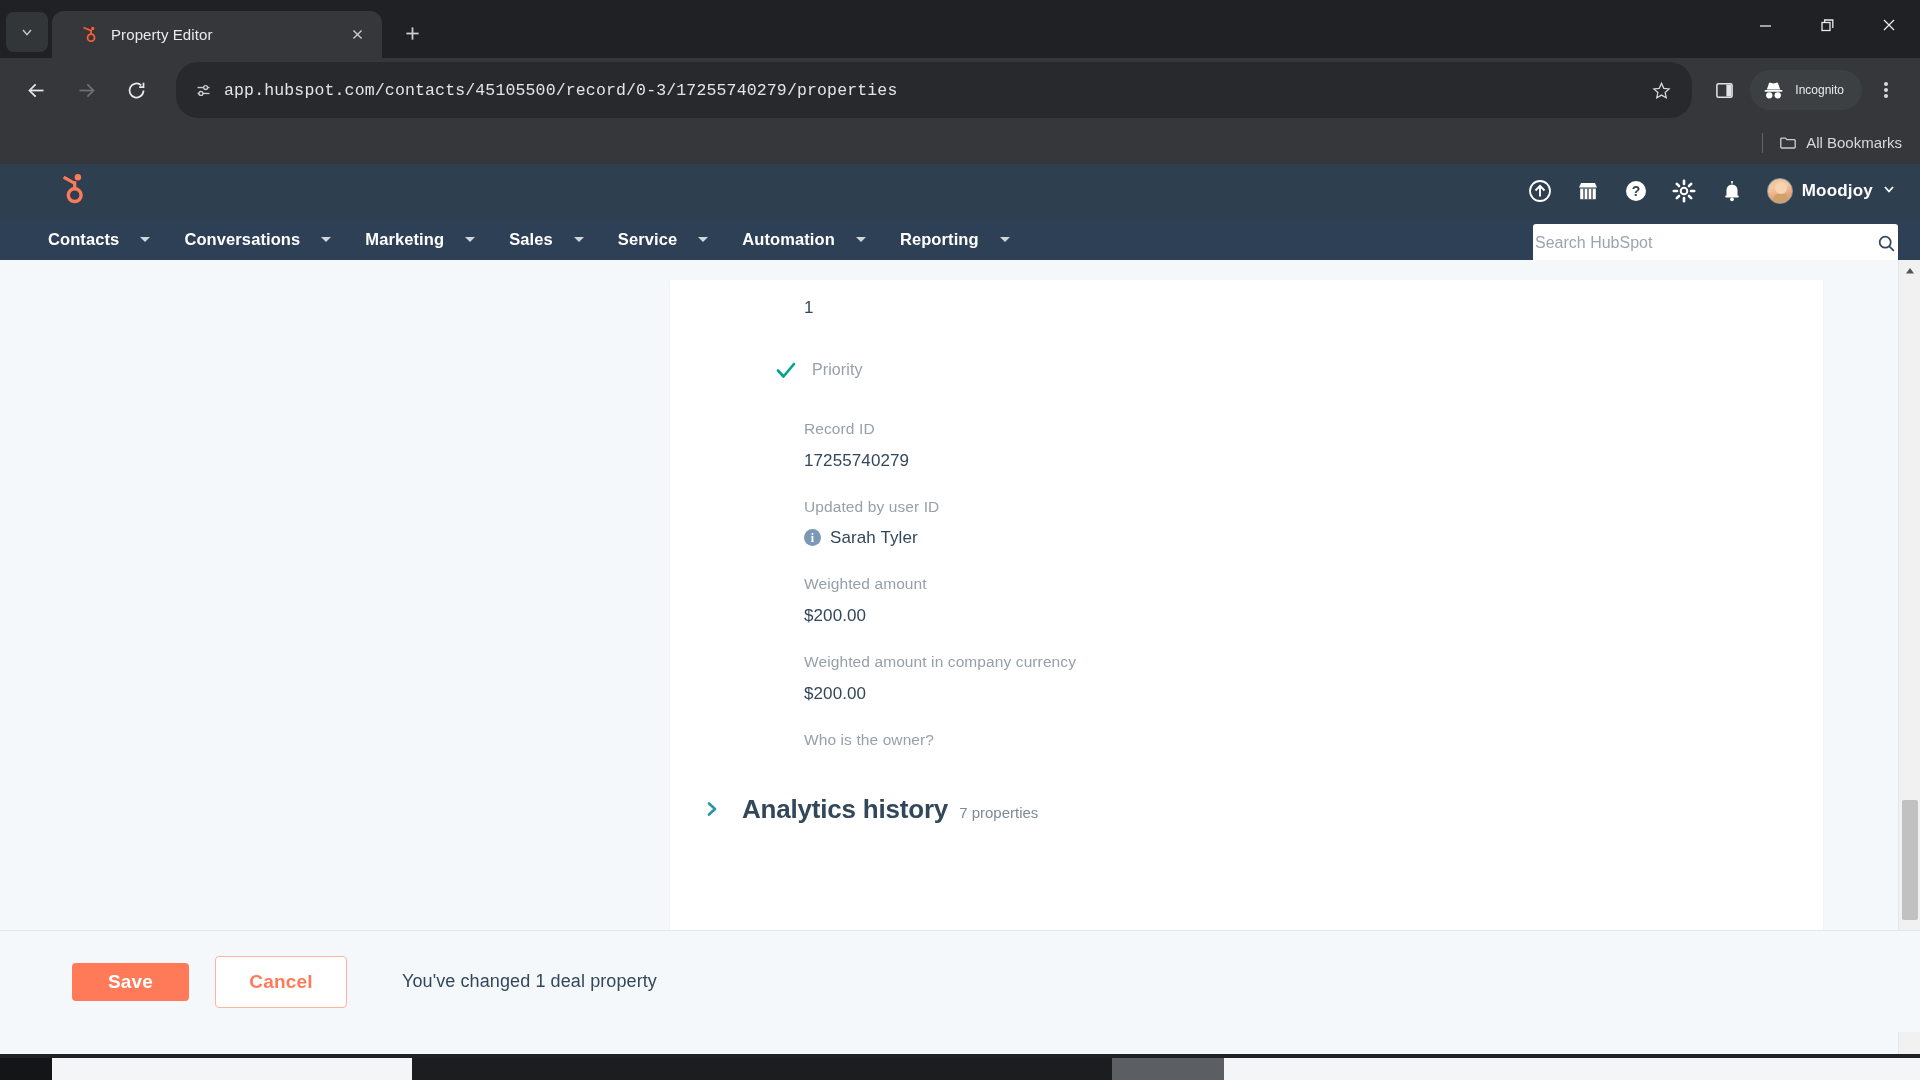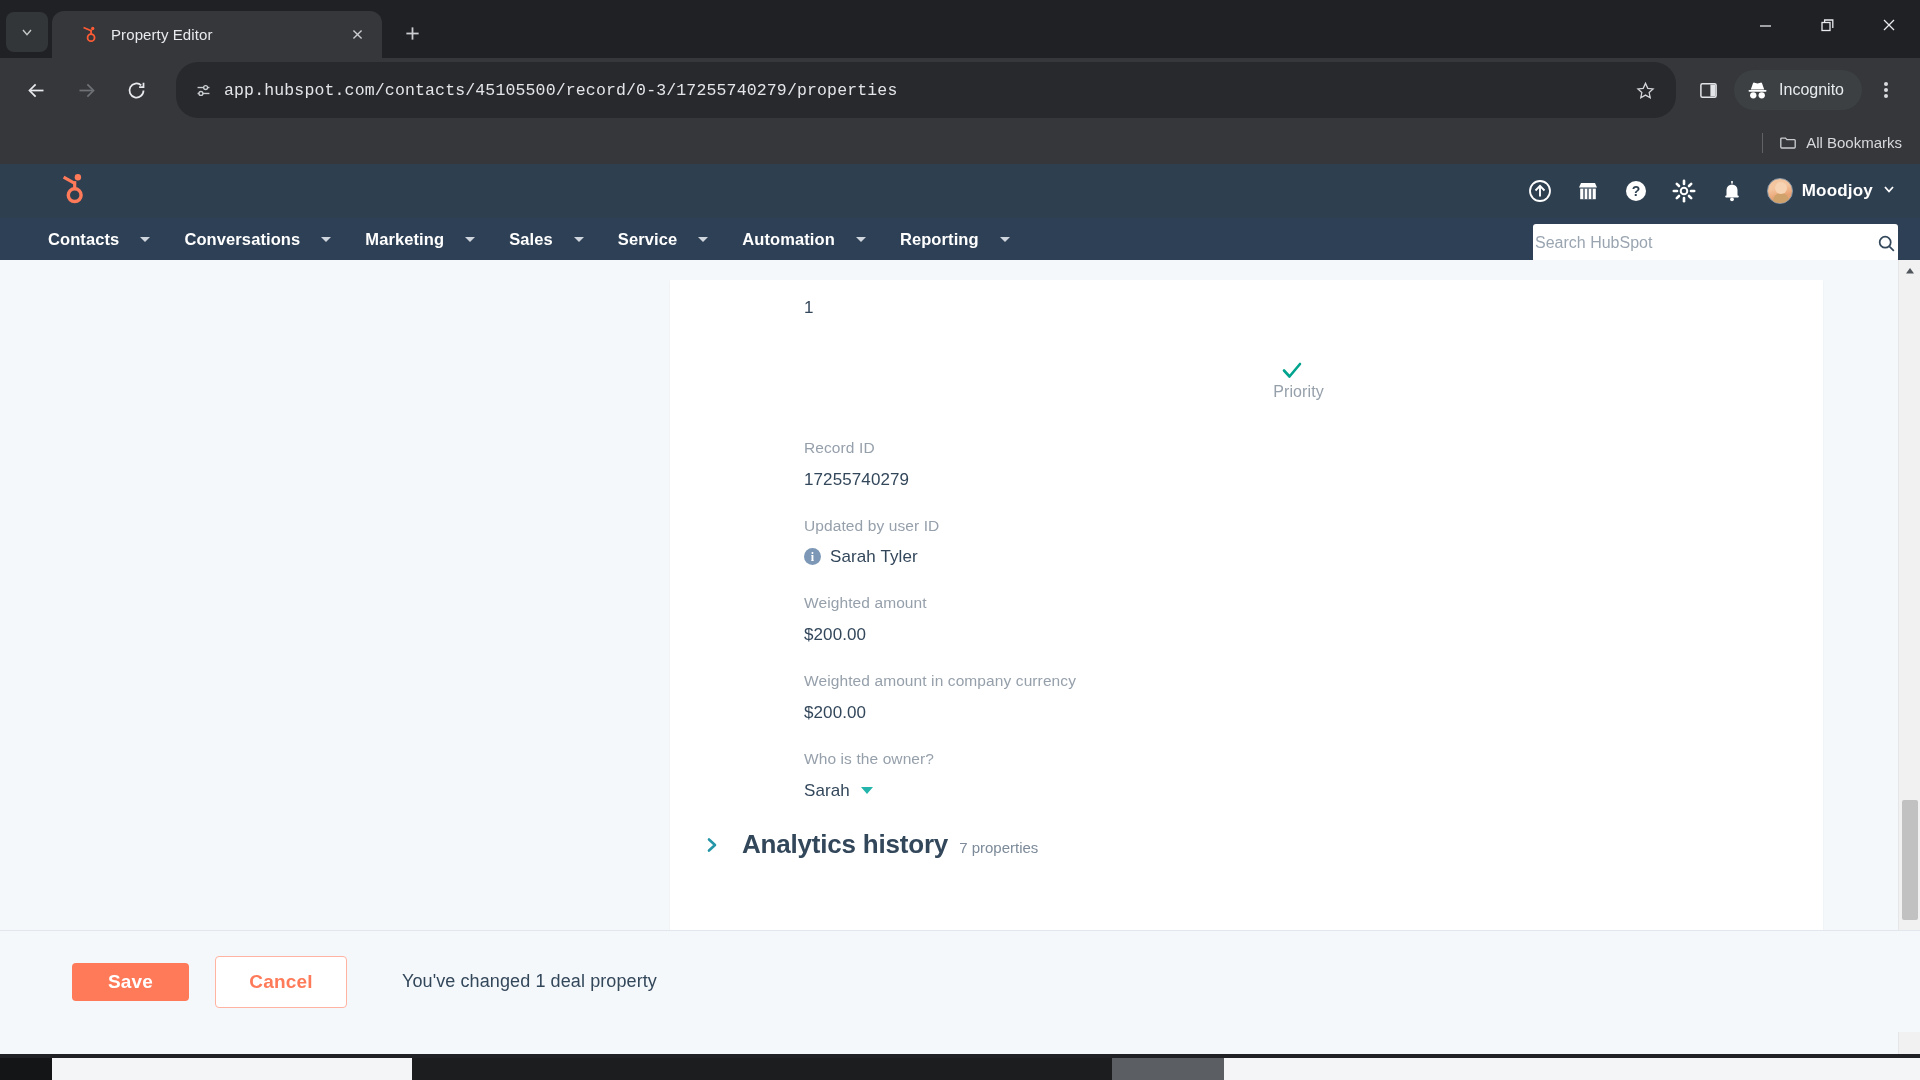--- a/index.html
+++ b/index.html
@@ -87,21 +87,21 @@
   #bookmark-star svg { width: 19px; height: 19px; stroke: #d4d6d9; fill: none; stroke-width: 1.6; }
 
   .tb-icon-btn { width: 44px; height: 44px; border-radius: 50%; display:flex;align-items:center;justify-content:center;cursor:pointer;}
   #side-panel-icon svg { width: 19px; height: 19px; }
 
   #incognito-chip {
     height: 40px; border-radius: 20px; background: #3c4043;
     display: flex; align-items: center; padding: 0 18px 0 12px;
     margin: 0 4px; cursor: pointer;
   }
-  #incognito-chip .ic-label { color: #e8eaed; font-size: 16px; margin-left: 10px; }
+  #incognito-chip .ic-label { color: #e8eaed; font-size: 12px; margin-left: 10px; }
   #incognito-glyph { width: 23px; height: 23px; }
 
   #chrome-menu { width: 40px; height: 44px; display:flex;align-items:center;justify-content:center;cursor:pointer;}
   .dot3 { width: 4px; height: 4px; background: #d9dbde; border-radius: 50%; margin: 2.2px 0; }
 
   
   #bookmarks-bar {
     height: 42px; background: #35373a;
     display: flex; align-items: center; justify-content: flex-end;
     padding-right: 18px;
@@ -179,21 +179,20 @@
   .prop-value {
     color: #33475b; font-size: 17px; letter-spacing: .1px;
     line-height: 1.2; display: flex; align-items: center;
   }
 
   #val-top { padding-top: 18px; color: #33475b; font-size: 17px; }
 
   #row-priority {
     display: flex; align-items: center; margin-top: 40px;
     margin-left: -30px;
-    flex-direction: column;
   }
   #priority-check { width: 24px; height: 24px; margin-right: 14px; }
   #row-priority .prop-label { font-size: 16px; }
 
   #row-record-id { margin-top: 38px; }
   #row-record-id .prop-value { margin-top: 12px; }
 
   #row-updated-by { margin-top: 27px; }
   #row-updated-by .prop-value { margin-top: 11px; }
   #info-badge {
@@ -209,21 +208,21 @@
   #row-weighted-cc .prop-value { margin-top: 12px; }
   #row-owner { margin-top: 27px; }
   #row-owner .prop-value { margin-top: 12px; }
   #owner-caret {
     margin-left: 11px; width: 0; height: 0;
     border-left: 6px solid transparent; border-right: 6px solid transparent;
     border-top: 7px solid #23b5ab;
   }
 
   #section-analytics {
-    display: flex; align-items: baseline; margin-top: 28px;
+    display: flex; align-items: baseline; margin-top: 44px;
     margin-left: -100px; cursor: pointer; text-align: center;
   }
   #analytics-chevron {
     width: 16px; height: 16px; margin-right: 22px;
     align-self: center; flex: 0 0 16px;
   }
   #analytics-title { color: #33475b; font-size: 26px; font-weight: 700; letter-spacing: -.2px; }
   #analytics-count { color: #7c8a99; font-size: 15px; margin-left: 11px; }
 
   
@@ -547,24 +546,20 @@
           <div class="prop-value">$200.00</div>
         </div>
 
         <div class="prop-row" id="row-weighted-cc">
           <div class="prop-label">Weighted amount in company currency</div>
           <div class="prop-value">$200.00</div>
         </div>
 
         <div class="prop-row" id="row-owner">
           <div class="prop-label">Who is the owner?</div>
-          <div class="prop-value">
-            <span>Sarah</span>
-            <span id="owner-caret"></span>
-          </div>
         </div>
 
         <div id="section-analytics">
           <svg id="analytics-chevron" viewBox="0 0 16 16" fill="none" stroke="#2596a8" stroke-width="2.6" stroke-linecap="round" stroke-linejoin="round">
             <polyline points="5,2.5 11,8 5,13.5"></polyline>
           </svg>
           <span id="analytics-title">Analytics history</span>
           <span id="analytics-count">7 properties</span>
         </div>
 

